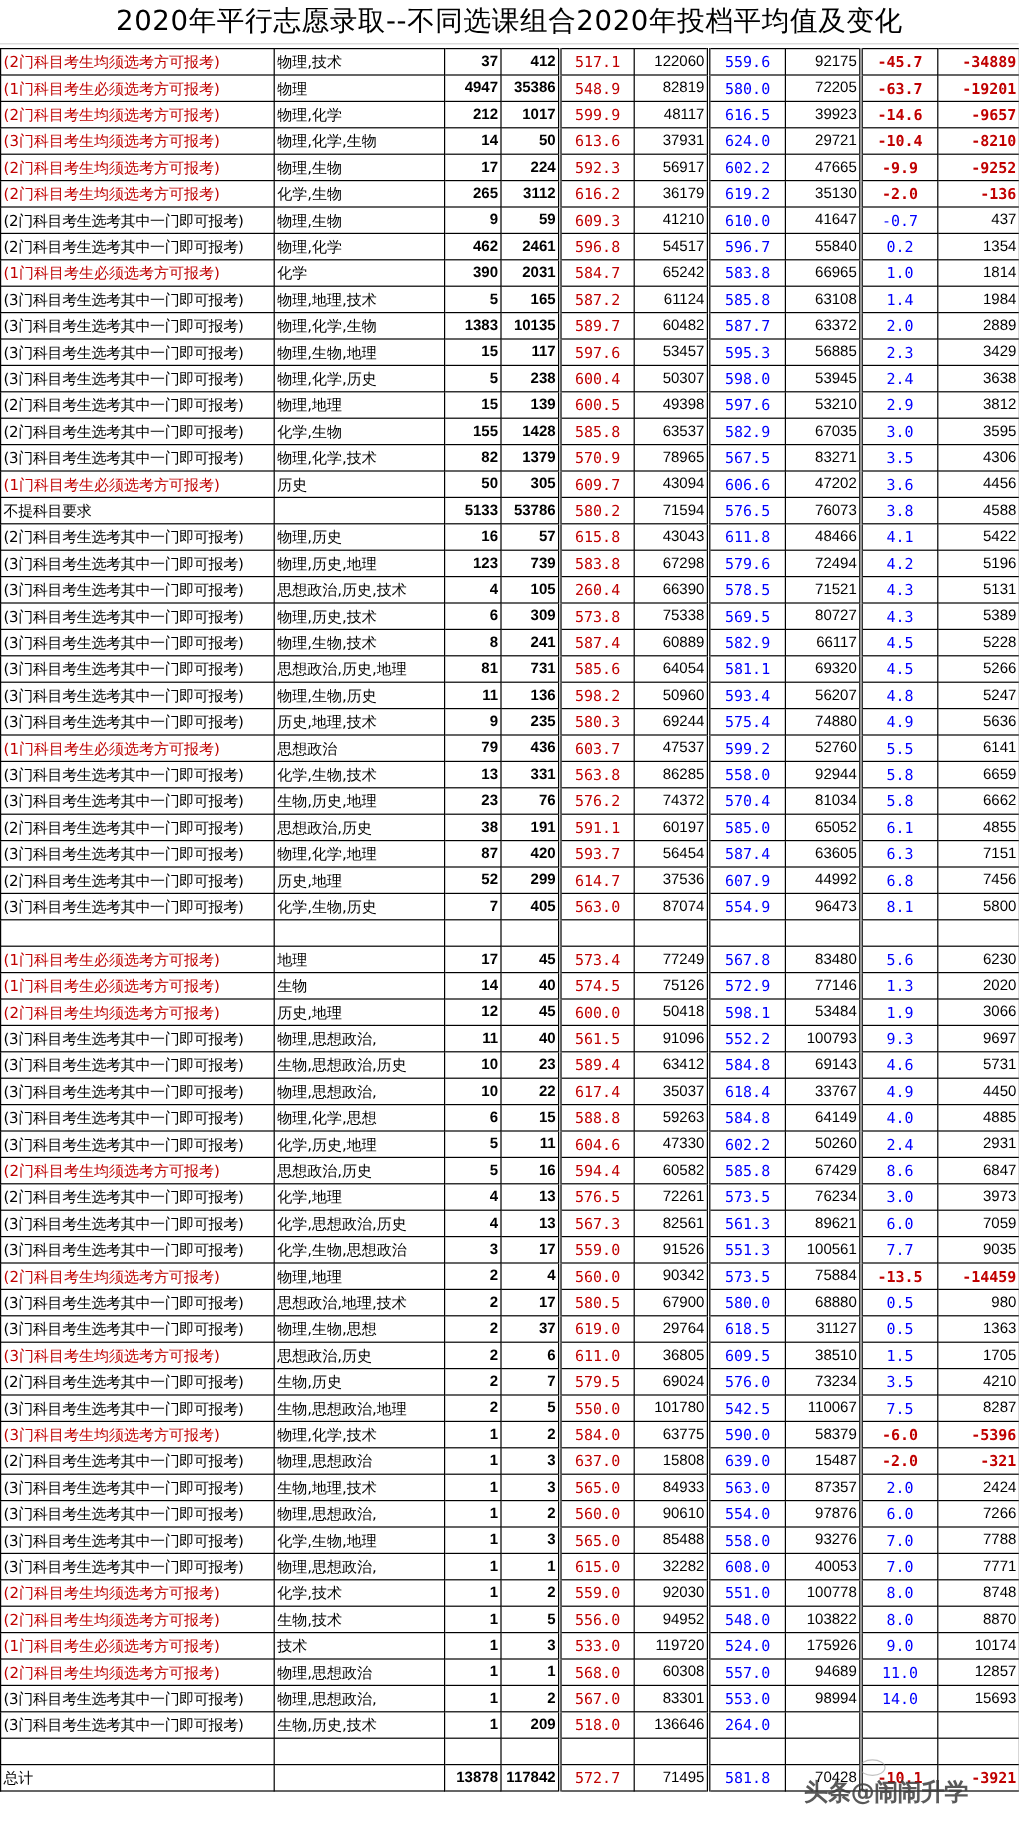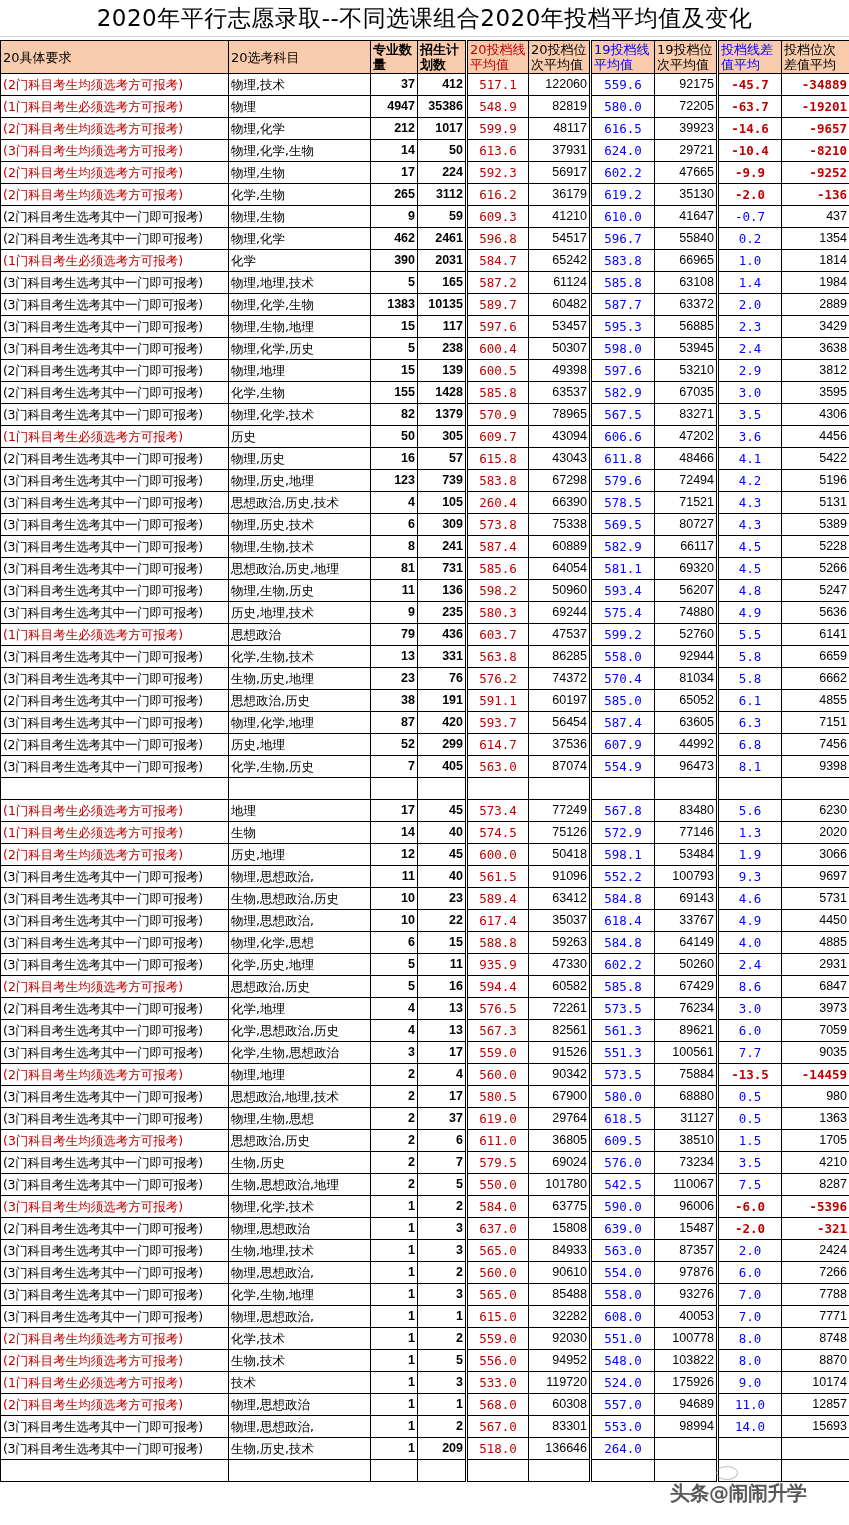--- a/index.html
+++ b/index.html
@@ -36,32 +36,20 @@
       <col style="width:47px">
       <col style="width:49px">
     <col style="width:62px">
       <col style="width:62px">
       <col style="width:64px">
       <col style="width:63px">
     <col style="width:64px">
       <col style="width:68px">
   </colgroup>
   <tbody id="tbody">
-    <tr class="hdr">
-      <td>20具体要求</td>
-      <td>20选考科目</td>
-      <td style="font-weight:bold">专业数量</td>
-      <td style="font-weight:bold">招生计划数</td>
-      <td class="dbl-l red">20投档线平均值</td>
-      <td>20投档位次平均值</td>
-      <td class="dbl-l blue">19投档线平均值</td>
-      <td>19投档位次平均值</td>
-      <td class="dbl-l blue">投档线差值平均</td>
-      <td>投档位次差值平均</td>
-    </tr>
   <tr>
         <td class="req-red">(2门科目考生均须选考方可报考)</td>
         <td>物理,技术</td>
         <td class="c-num">37</td>
         <td class="c-num">412</td>
         <td class="dbl-l red c-mono center">517.1</td>
         <td class="right" style="font-family: &quot;Liberation Sans&quot;, sans-serif;">122060</td>
         <td class="dbl-l blue c-mono center">559.6</td>
         <td class="right" style="font-family: &quot;Liberation Sans&quot;, sans-serif;">92175</td>
         <td class="dbl-l c-mono darkred center">-45.7</td>
@@ -253,20 +241,32 @@
         <td class="c-num">50</td>
         <td class="c-num">305</td>
         <td class="dbl-l red c-mono center">609.7</td>
         <td class="right" style="font-family: &quot;Liberation Sans&quot;, sans-serif;">43094</td>
         <td class="dbl-l blue c-mono center">606.6</td>
         <td class="right" style="font-family: &quot;Liberation Sans&quot;, sans-serif;">47202</td>
         <td class="dbl-l c-mono blue center">3.6</td>
         <td class="right" style="font-family: &quot;Liberation Sans&quot;, sans-serif;">4456</td>
       </tr>
       <tr>
+        <td class="req-black">不提科目要求</td>
+        <td></td>
+        <td class="c-num">5133</td>
+        <td class="c-num">53786</td>
+        <td class="dbl-l red c-mono center">580.2</td>
+        <td class="right" style="font-family: &quot;Liberation Sans&quot;, sans-serif;">71594</td>
+        <td class="dbl-l blue c-mono center">576.5</td>
+        <td class="right" style="font-family: &quot;Liberation Sans&quot;, sans-serif;">76073</td>
+        <td class="dbl-l c-mono blue center">3.8</td>
+        <td class="right" style="font-family: &quot;Liberation Sans&quot;, sans-serif;">4588</td>
+      </tr>
+      <tr>
         <td class="req-black">(2门科目考生选考其中一门即可报考)</td>
         <td>物理,历史</td>
         <td class="c-num">16</td>
         <td class="c-num">57</td>
         <td class="dbl-l red c-mono center">615.8</td>
         <td class="right" style="font-family: &quot;Liberation Sans&quot;, sans-serif;">43043</td>
         <td class="dbl-l blue c-mono center">611.8</td>
         <td class="right" style="font-family: &quot;Liberation Sans&quot;, sans-serif;">48466</td>
         <td class="dbl-l c-mono blue center">4.1</td>
         <td class="right" style="font-family: &quot;Liberation Sans&quot;, sans-serif;">5422</td>
@@ -430,21 +430,21 @@
       <tr>
         <td class="req-black">(3门科目考生选考其中一门即可报考)</td>
         <td>化学,生物,历史</td>
         <td class="c-num">7</td>
         <td class="c-num">405</td>
         <td class="dbl-l red c-mono center">563.0</td>
         <td class="right" style="font-family: &quot;Liberation Sans&quot;, sans-serif;">87074</td>
         <td class="dbl-l blue c-mono center">554.9</td>
         <td class="right" style="font-family: &quot;Liberation Sans&quot;, sans-serif;">96473</td>
         <td class="dbl-l c-mono blue center">8.1</td>
-        <td class="right" style="font-family: &quot;Liberation Sans&quot;, sans-serif;">9398</td>
+        <td class="right" style="font-family: &quot;Liberation Sans&quot;, sans-serif;">5800</td>
       </tr>
       <tr class="blank">
         <td></td>
         <td></td>
         <td></td>
         <td></td>
         <td class="dbl-l"></td>
         <td></td>
         <td class="dbl-l"></td>
         <td></td>
@@ -533,21 +533,21 @@
         <td class="dbl-l blue c-mono center">584.8</td>
         <td class="right" style="font-family: &quot;Liberation Sans&quot;, sans-serif;">64149</td>
         <td class="dbl-l c-mono blue center">4.0</td>
         <td class="right" style="font-family: &quot;Liberation Sans&quot;, sans-serif;">4885</td>
       </tr>
       <tr>
         <td class="req-black">(3门科目考生选考其中一门即可报考)</td>
         <td>化学,历史,地理</td>
         <td class="c-num">5</td>
         <td class="c-num">11</td>
-        <td class="dbl-l red c-mono center">935.9</td>
+        <td class="dbl-l red c-mono center">604.6</td>
         <td class="right" style="font-family: &quot;Liberation Sans&quot;, sans-serif;">47330</td>
         <td class="dbl-l blue c-mono center">602.2</td>
         <td class="right" style="font-family: &quot;Liberation Sans&quot;, sans-serif;">50260</td>
         <td class="dbl-l c-mono blue center">2.4</td>
         <td class="right" style="font-family: &quot;Liberation Sans&quot;, sans-serif;">2931</td>
       </tr>
       <tr>
         <td class="req-red">(2门科目考生均须选考方可报考)</td>
         <td>思想政治,历史</td>
         <td class="c-num">5</td>
@@ -668,21 +668,21 @@
         <td class="right" style="font-family: &quot;Liberation Sans&quot;, sans-serif;">8287</td>
       </tr>
       <tr>
         <td class="req-red">(3门科目考生均须选考方可报考)</td>
         <td>物理,化学,技术</td>
         <td class="c-num">1</td>
         <td class="c-num">2</td>
         <td class="dbl-l red c-mono center">584.0</td>
         <td class="right" style="font-family: &quot;Liberation Sans&quot;, sans-serif;">63775</td>
         <td class="dbl-l blue c-mono center">590.0</td>
-        <td class="right" style="font-family: &quot;Liberation Sans&quot;, sans-serif;">96006</td>
+        <td class="right" style="font-family: &quot;Liberation Sans&quot;, sans-serif;">58379</td>
         <td class="dbl-l c-mono darkred center">-6.0</td>
         <td class="right c-mono darkred">-5396</td>
       </tr>
       <tr>
         <td class="req-black">(2门科目考生选考其中一门即可报考)</td>
         <td>物理,思想政治</td>
         <td class="c-num">1</td>
         <td class="c-num">3</td>
         <td class="dbl-l red c-mono center">637.0</td>
         <td class="right" style="font-family: &quot;Liberation Sans&quot;, sans-serif;">15808</td>
@@ -816,17 +816,29 @@
         <td></td>
         <td></td>
         <td></td>
         <td class="dbl-l"></td>
         <td></td>
         <td class="dbl-l"></td>
         <td></td>
         <td class="dbl-l"></td>
         <td></td>
       </tr>
+      <tr>
+        <td class="req-black">总计</td>
+        <td></td>
+        <td class="c-num">13878</td>
+        <td class="c-num">117842</td>
+        <td class="dbl-l red c-mono center">572.7</td>
+        <td class="right" style="font-family: &quot;Liberation Sans&quot;, sans-serif;">71495</td>
+        <td class="dbl-l blue c-mono center">581.8</td>
+        <td class="right" style="font-family: &quot;Liberation Sans&quot;, sans-serif;">70428</td>
+        <td class="dbl-l c-mono darkred center">-10.1</td>
+        <td class="right c-mono darkred">-3921</td>
+      </tr>
     </tbody>
 </table>
 
 <div class="wm-logo"></div>
 <div class="watermark">头条@闹闹升学</div>
 
 </body></html>

